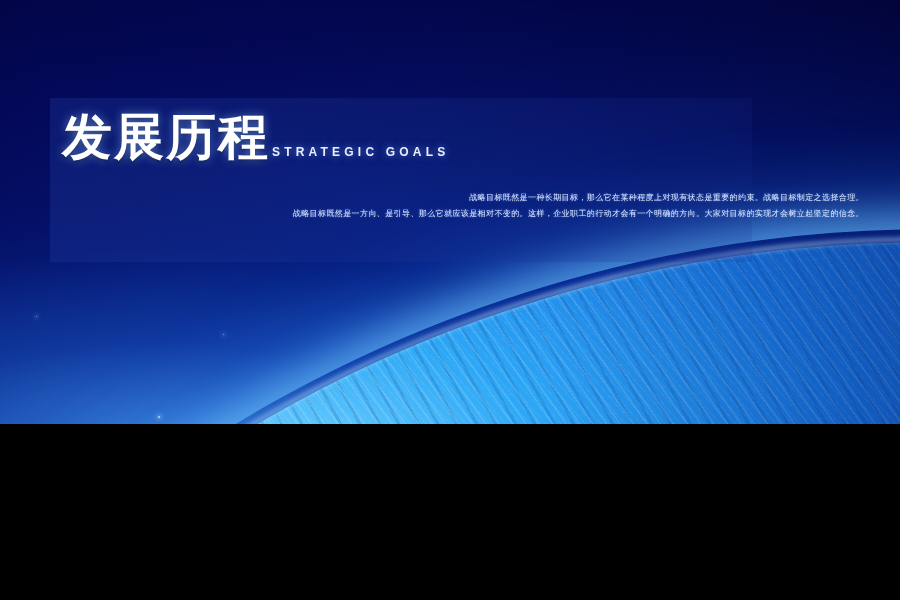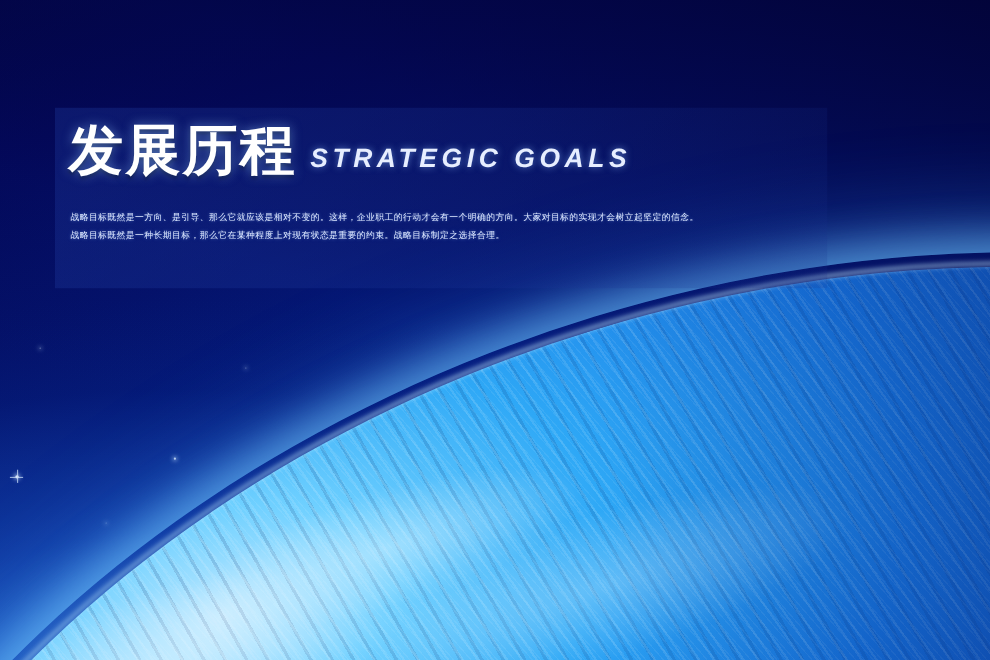--- a/index.html
+++ b/index.html
@@ -1,23 +1,24 @@
 <!DOCTYPE html>
 <html><head>
 <meta charset="utf-8">
 <style>
   * { margin:0; padding:0; box-sizing:border-box; }
   html,body { width:900px; height:600px; overflow:hidden; background:#000; }
 
   #stage {
     position:relative;
-    width:900px; height:600px;
+    width:900px; height:424px;
     overflow:hidden;
     font-family:"Liberation Sans", sans-serif;
     background:#14532d;
+    text-align:right;
   }
 
   
   .sky {
     position:absolute; inset:0;
     background:
       radial-gradient(120% 90% at 18% 104%, rgba(90,180,255,0.55) 0%, rgba(40,110,220,0.30) 26%, rgba(10,40,140,0.05) 50%, rgba(0,0,0,0) 66%),
       linear-gradient(165deg, #02033f 0%, #030653 16%, #041168 36%, #052184 56%, #0a3aa8 74%, #0d4ec4 88%, #0f57cf 100%);
   }
   .sky-tint {
@@ -110,26 +111,25 @@
     font-family:"DejaVu Serif", serif;
     font-weight:700;
     font-size:50px;
     line-height:1;
     letter-spacing:2px;
     color:#ffffff;
     text-shadow:0 0 10px rgba(150,200,255,0.55), 0 2px 3px rgba(0,10,60,0.85);
   }
   .headline-en {
     font-family:"Liberation Sans", sans-serif;
-    font-style:italic;
     font-weight:700;
-    font-size:24px;
+    font-size:12px;
     letter-spacing:4.2px;
     color:#e7eeff;
-    margin-left:12px;
+    margin-left:2px;
     padding-bottom:3px;
     text-shadow:0 0 7px rgba(140,190,255,0.6);
   }
 
   .body-copy {
     position:absolute; left:64px; top:190px; width:800px;
   }
   .body-line {
     font-family:"DejaVu Sans", sans-serif;
     font-size:8px;
@@ -172,17 +172,17 @@
   <div class="earth-rim"></div>
 
   <div class="panel"></div>
 
   <div class="headline">
     <span class="headline-cn">发展历程</span>
     <span class="headline-en">STRATEGIC GOALS</span>
   </div>
 
   <div class="body-copy">
+    <div class="body-line">战略目标既然是一种长期目标，那么它在某种程度上对现有状态是重要的约束。战略目标制定之选择合理。</div>
     <div class="body-line">战略目标既然是一方向、是引导、那么它就应该是相对不变的。这样，企业职工的行动才会有一个明确的方向。大家对目标的实现才会树立起坚定的信念。</div>
-    <div class="body-line">战略目标既然是一种长期目标，那么它在某种程度上对现有状态是重要的约束。战略目标制定之选择合理。</div>
   </div>
 
 </div>
 
 </body></html>

